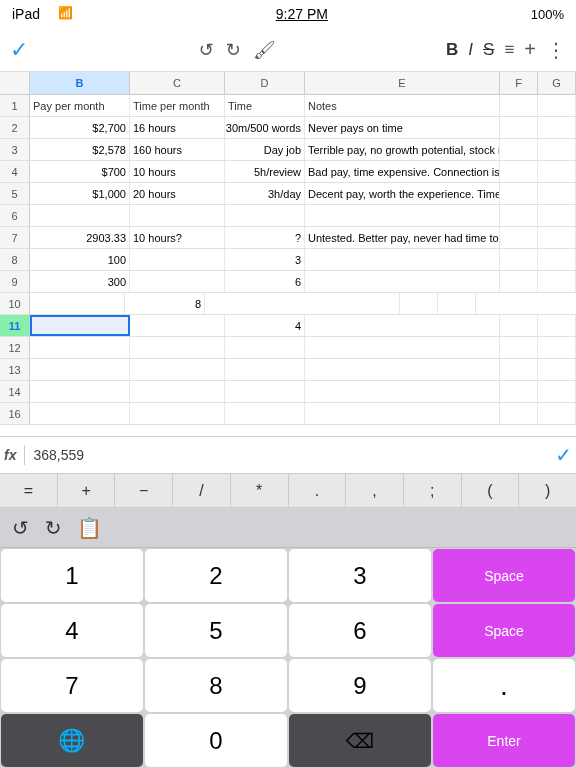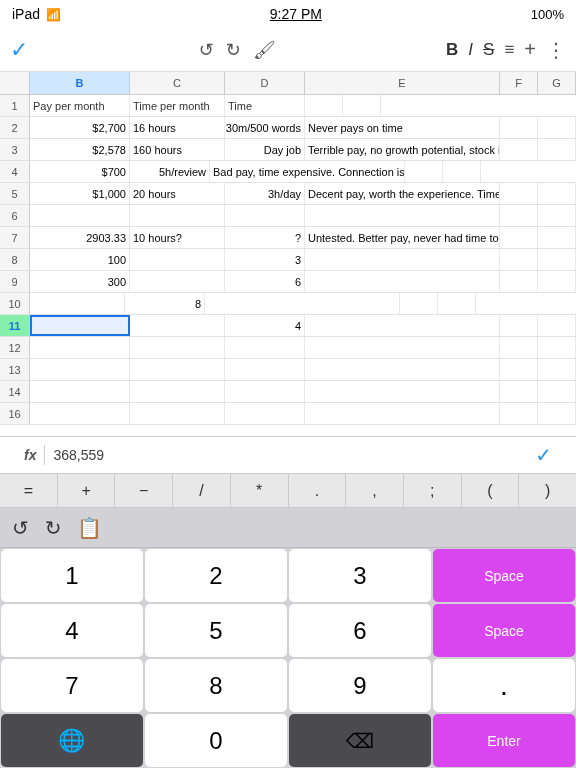--- a/index.html
+++ b/index.html
@@ -3,21 +3,21 @@
   <meta charset="utf-8">
   <style>
     * { box-sizing: border-box; margin: 0; padding: 0; }
     body { font-family: -apple-system, 'Helvetica Neue', Arial, sans-serif; background: #fff; width: 576px; height: 768px; overflow: hidden; display: flex; flex-direction: column; }
 
     
     .status-bar {
       display: flex; align-items: center; justify-content: space-between;
       padding: 4px 12px; background: #fff; height: 28px; font-size: 14px; font-weight: 500;
     }
-    .status-left { display: flex; align-items: flex-end; gap: 6px; }
+    .status-left { display: flex; align-items: flex-start; gap: 18px; }
     .status-right { display: flex; align-items: center; gap: 4px; }
 
     
     .toolbar {
       display: flex; align-items: center; justify-content: space-between;
       padding: 6px 10px; background: #fff; border-bottom: 1px solid #ddd; height: 44px;
     }
     .toolbar-left { display: flex; align-items: center; }
     .toolbar-center { display: flex; align-items: center; gap: 12px; }
     .toolbar-right { display: flex; align-items: center; gap: 10px; }
@@ -59,21 +59,21 @@
     .col-b { width: 100px; min-width: 100px; }
     .col-c { width: 95px; min-width: 95px; }
     .col-d { width: 80px; min-width: 80px; }
     .col-e { width: 195px; min-width: 195px; }
     .col-f { width: 38px; min-width: 38px; }
     .col-g { width: 38px; min-width: 38px; }
 
     
     .formula-bar {
       display: flex; align-items: center; border-top: 1px solid #ccc; border-bottom: 1px solid #ccc;
-      background: #fff; height: 38px; padding: 0 24px; gap: 8px; justify-content: flex-end;
+      background: #fff; height: 38px; padding: 0 4px; gap: 8px; justify-content: flex-end;
     }
     .fx-icon { color: #555; font-size: 14px; font-style: italic; font-weight: bold; }
     .formula-input {
       flex: 1; border: none; outline: none; font-size: 14px; color: #404040;
     }
     .formula-checkmark { color: #2196F3; font-size: 20px; }
 
     
     .operator-bar {
       display: flex; align-items: center; background: #e8e8e8; height: 34px;
@@ -155,20 +155,21 @@
     <div class="col-header col-g" style="width:38px;min-width:38px;">G</div>
   </div>
 
   <div class="sheet-content">
     <div class="sheet-rows" id="sheet-rows">
         <div class="sheet-row">
           <div class="row-num">1</div>
           <div class="cell col-b header-cell">Pay per month</div>
           <div class="cell col-c header-cell">Time per month</div>
           <div class="cell col-d header-cell">Time</div>
+          <div class="cell col-e header-cell">Notes</div>
           <div class="cell col-f"></div>
           <div class="cell col-g"></div>
         </div>
         <div class="sheet-row">
           <div class="row-num">2</div>
           <div class="cell col-b align-right">$2,700</div>
           <div class="cell col-c">16 hours</div>
           <div class="cell col-d align-right">30m/500 words</div>
           <div class="cell col-e">Never pays on time</div>
           <div class="cell col-f"></div>
@@ -179,20 +180,21 @@
           <div class="cell col-b align-right">$2,578</div>
           <div class="cell col-c">160 hours</div>
           <div class="cell col-d align-right">Day job</div>
           <div class="cell col-e">Terrible pay, no growth potential, stock is valueless</div>
           <div class="cell col-f"></div>
           <div class="cell col-g"></div>
         </div>
         <div class="sheet-row">
           <div class="row-num">4</div>
           <div class="cell col-b align-right">$700</div>
+          <div class="cell col-c">10 hours</div>
           <div class="cell col-d align-right">5h/review</div>
           <div class="cell col-e">Bad pay, time expensive. Connection is high value</div>
           <div class="cell col-f"></div>
           <div class="cell col-g"></div>
         </div>
         <div class="sheet-row">
           <div class="row-num">5</div>
           <div class="cell col-b align-right">$1,000</div>
           <div class="cell col-c">20 hours</div>
           <div class="cell col-d align-right">3h/day</div>

